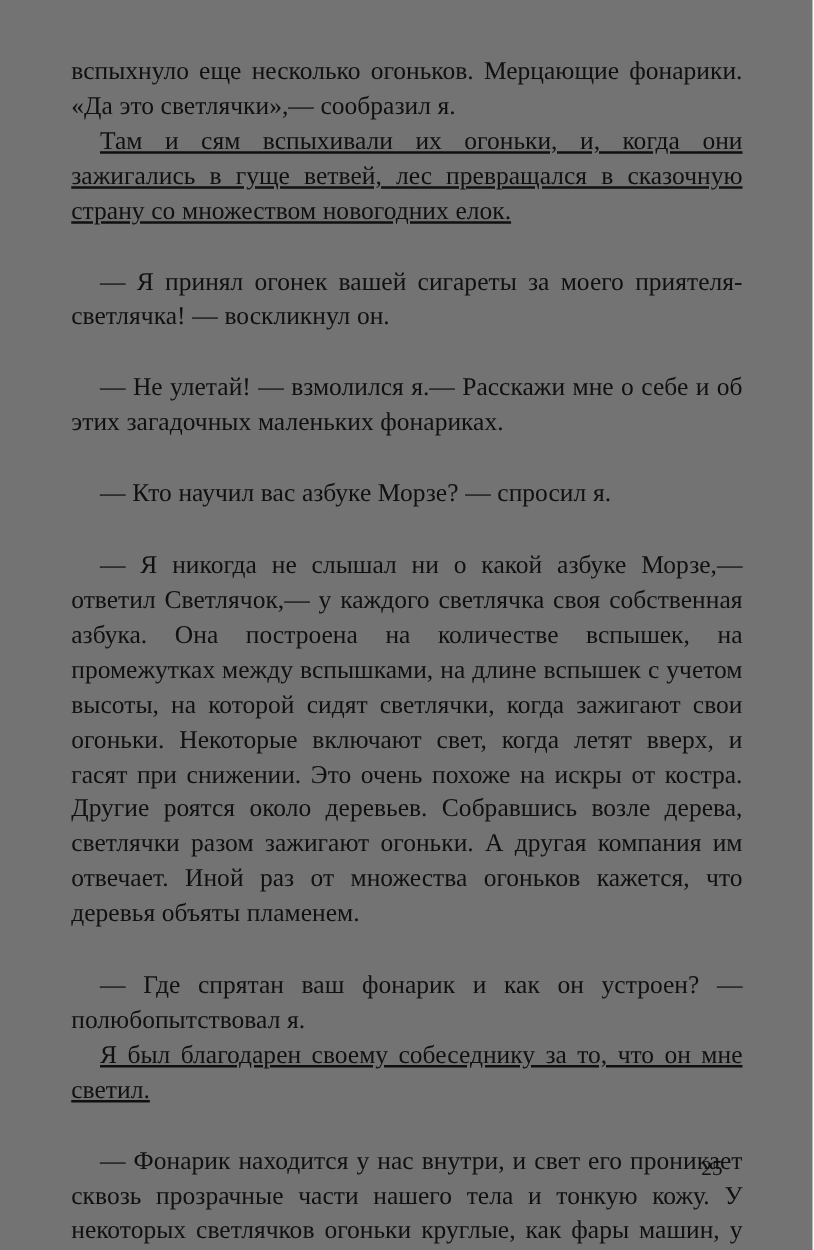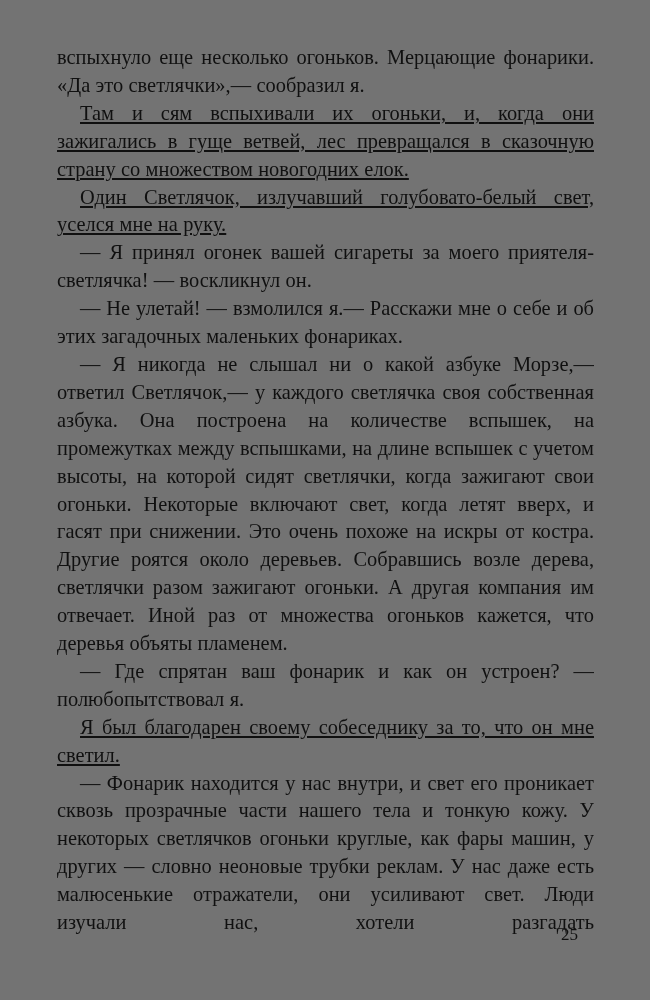--- a/index.html
+++ b/index.html
@@ -36,20 +36,21 @@
     -webkit-font-smoothing: none;
   }
   
   .para.indent {
     text-indent: 23px;
     text-decoration: underline;
   }
   
   .para.dialogue {
     text-indent: 23px;
+    margin-top: 29px;
   }
   .para.forced {
     text-align-last: justify;
   }
   .page-number {
     position: absolute;
     right: 72px;
     top: 925px;
     font-size: 17px;
     line-height: 20px;
@@ -61,27 +62,27 @@
 <body>
 
 <div class="page">
 
   <div class="text-column">
 
     <p class="para">вспыхнуло еще несколько огоньков. Мерцающие фонарики. «Да это светлячки»,— сообразил я.</p>
 
     <p class="para indent">Там и сям вспыхивали их огоньки, и, когда они зажигались в гуще ветвей, лес превращался в сказочную страну со множеством новогодних елок.</p>
 
-    <p class="para indent">Один Светлячок, излучавший голубовато-белый свет, уселся мне на руку.</p>
 
     <p class="para dialogue">— Я принял огонек вашей сигареты за моего приятеля-светлячка! — воскликнул он.</p>
 
     <p class="para dialogue">— Не улетай! — взмолился я.— Расскажи мне о себе и об этих загадочных маленьких фонариках.</p>
 
 
+    <p class="para dialogue">— Кто научил вас азбуке Морзе? — спросил я.</p>
 
     <p class="para dialogue">— Я никогда не слышал ни о какой азбуке Морзе,— ответил Светлячок,— у каждого светлячка своя собственная азбука. Она построена на количестве вспышек, на промежутках между вспышками, на длине вспышек с учетом высоты, на которой сидят светлячки, когда зажигают свои огоньки. Некоторые включают свет, когда летят вверх, и гасят при снижении. Это очень похоже на искры от костра. Другие роятся около деревьев. Собравшись возле дерева, светлячки разом зажигают огоньки. А другая компания им отвечает. Иной раз от множества огоньков кажется, что деревья объяты пламенем.</p>
 
     <p class="para dialogue">— Где спрятан ваш фонарик и как он устроен? — полюбопытствовал я.</p>
 
     <p class="para indent">Я был благодарен своему собеседнику за то, что он мне светил.</p>
 
     <p class="para dialogue forced">— Фонарик находится у нас внутри, и свет его проникает сквозь прозрачные части нашего тела и тонкую кожу. У некоторых светлячков огоньки круглые, как фары машин, у других — словно неоновые трубки реклам. У нас даже есть малюсенькие отражатели, они усиливают свет. Люди изучали нас, хотели разгадать</p>
 
   </div>

